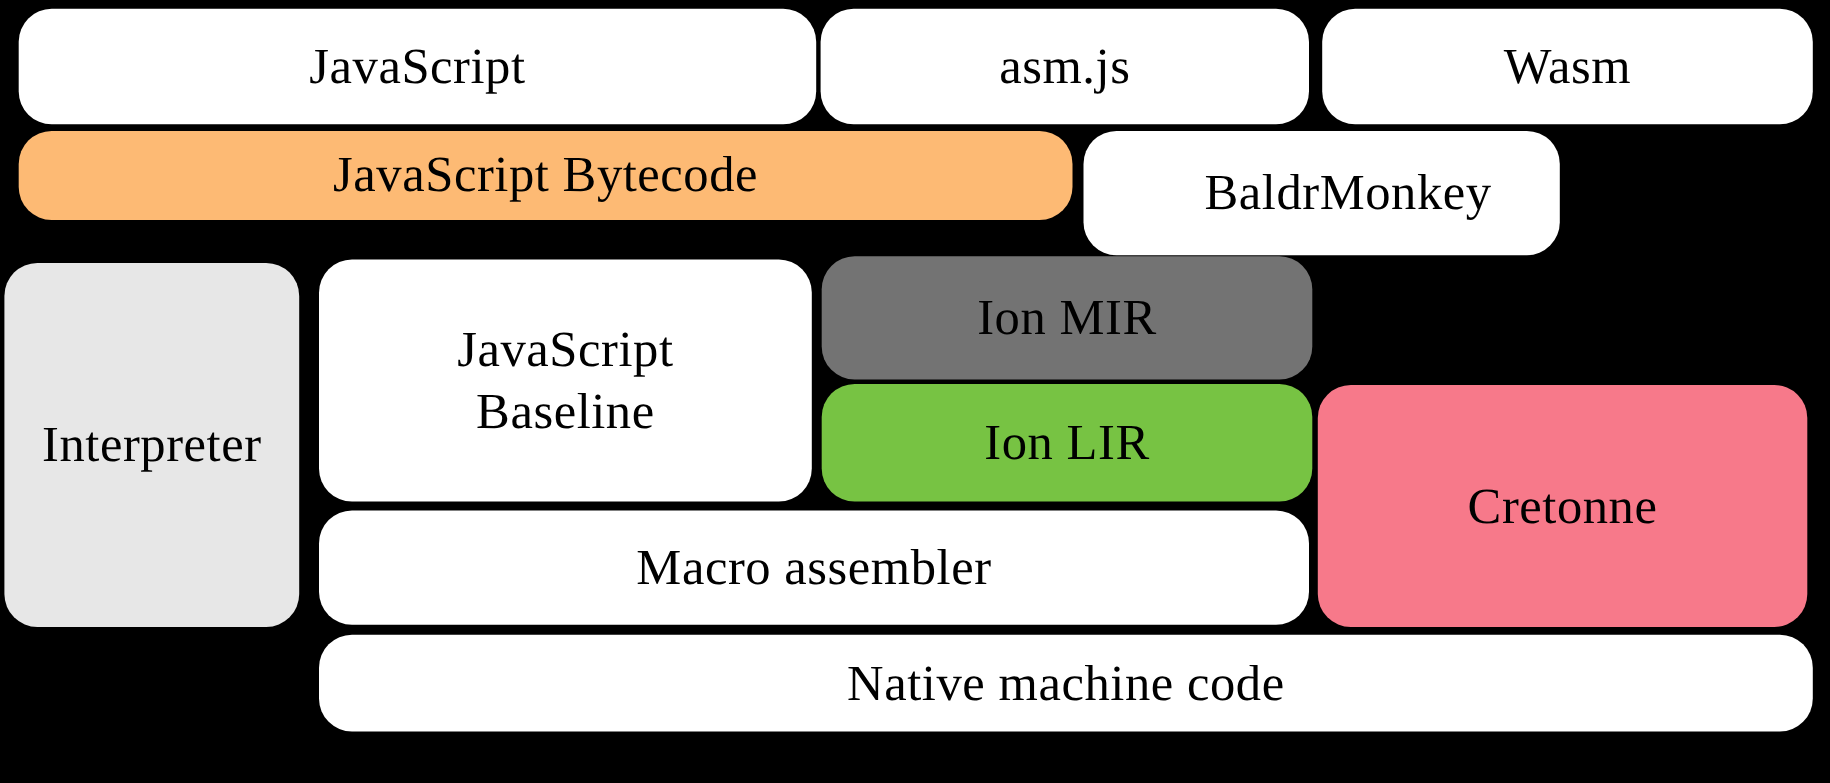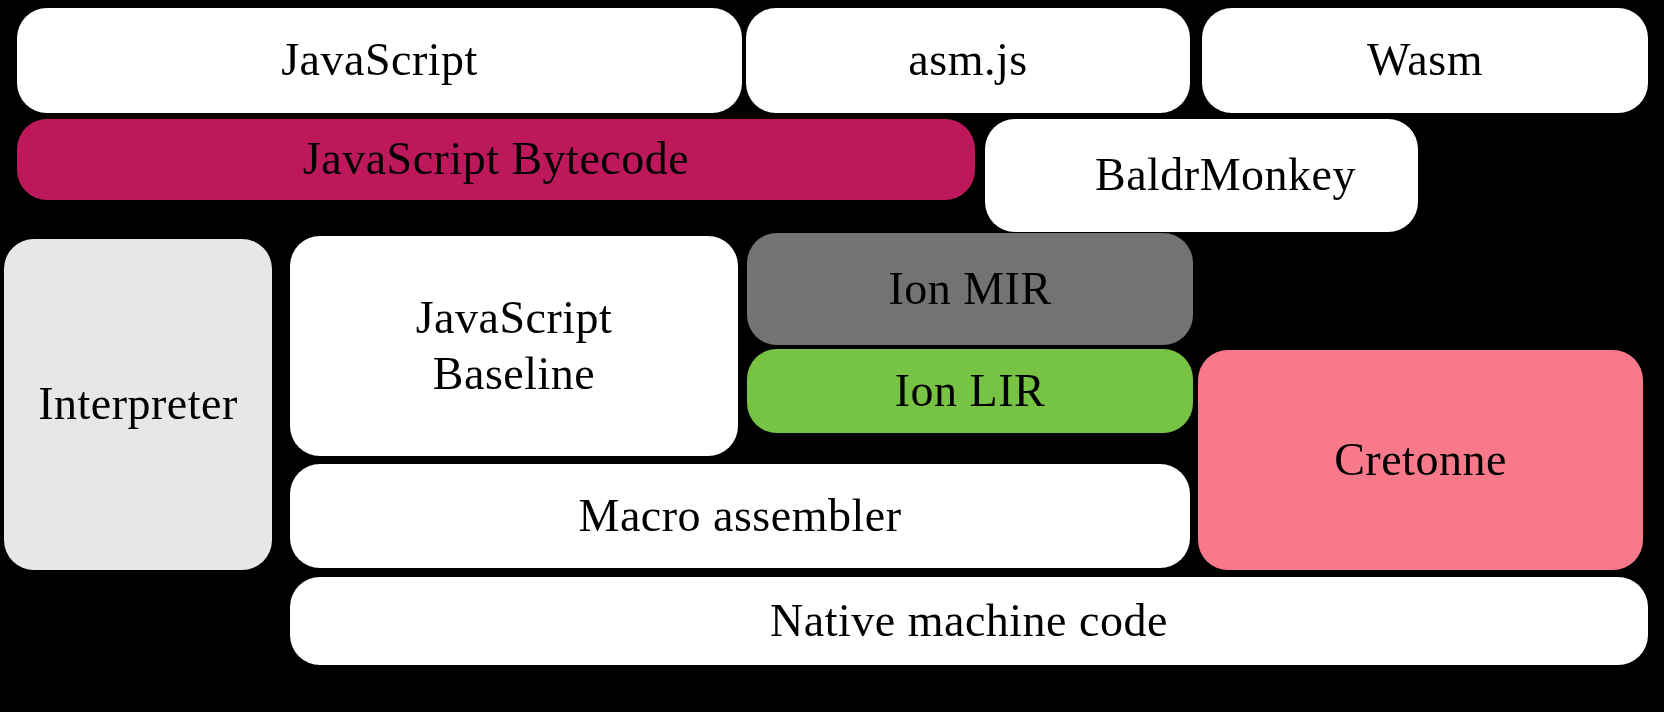--- a/index.html
+++ b/index.html
@@ -38,37 +38,37 @@
 <div id="canvas" style="background: rgb(0, 0, 0);">
     <div class="node" style="left: 17px; top: 8px; width: 725px; height: 105px; background: rgb(255, 255, 255);">
       <div class="label" style="color: rgb(0, 0, 0);">JavaScript</div>
     </div>
     <div class="node" style="left: 746px; top: 8px; width: 444px; height: 105px; background: rgb(255, 255, 255);">
       <div class="label" style="color: rgb(0, 0, 0);">asm.js</div>
     </div>
     <div class="node" style="left: 1202px; top: 8px; width: 446px; height: 105px; background: rgb(255, 255, 255);">
       <div class="label" style="color: rgb(0, 0, 0);">Wasm</div>
     </div>
-    <div class="node" style="left: 17px; top: 119px; width: 958px; height: 81px; background: #be185d;">
+    <div class="node" style="left: 17px; top: 119px; width: 958px; height: 81px; background: #fdba74;">
       <div class="label" style="color: rgb(0, 0, 0);">JavaScript Bytecode</div>
     </div>
     <div class="node" style="left: 985px; top: 119px; width: 433px; height: 113px; background: rgb(255, 255, 255);">
       <div class="label" style="color: rgb(0, 0, 0); margin-left: 48px;">BaldrMonkey</div>
     </div>
     <div class="node" style="left: 4px; top: 239px; width: 268px; height: 331px; background: rgb(231, 231, 231);">
       <div class="label" style="color: rgb(0, 0, 0);">Interpreter</div>
     </div>
     <div class="node" style="left: 290px; top: 236px; width: 448px; height: 220px; background: rgb(255, 255, 255);">
       <div class="label" style="color: rgb(0, 0, 0);">JavaScript
 Baseline</div>
     </div>
     <div class="node" style="left: 747px; top: 233px; width: 446px; height: 112px; background: #737373;">
       <div class="label" style="color: rgb(0, 0, 0);">Ion MIR</div>
     </div>
-    <div class="node" style="left: 747px; top: 349px; width: 446px; height: 84px; background: rgb(119, 195, 67);">
+    <div class="node" style="left: 747px; top: 349px; width: 446px; height: 107px; background: rgb(119, 195, 67);">
       <div class="label" style="color: rgb(0, 0, 0);">Ion LIR</div>
     </div>
     <div class="node" style="left: 1198px; top: 350px; width: 445px; height: 220px; background: rgb(247, 121, 138);">
       <div class="label" style="color: rgb(0, 0, 0);">Cretonne</div>
     </div>
     <div class="node" style="left: 290px; top: 464px; width: 900px; height: 104px; background: rgb(255, 255, 255);">
       <div class="label" style="color: rgb(0, 0, 0);">Macro assembler</div>
     </div>
     <div class="node" style="left: 290px; top: 577px; width: 1358px; height: 88px; background: rgb(255, 255, 255);">
       <div class="label" style="color: rgb(0, 0, 0);">Native machine code</div>

